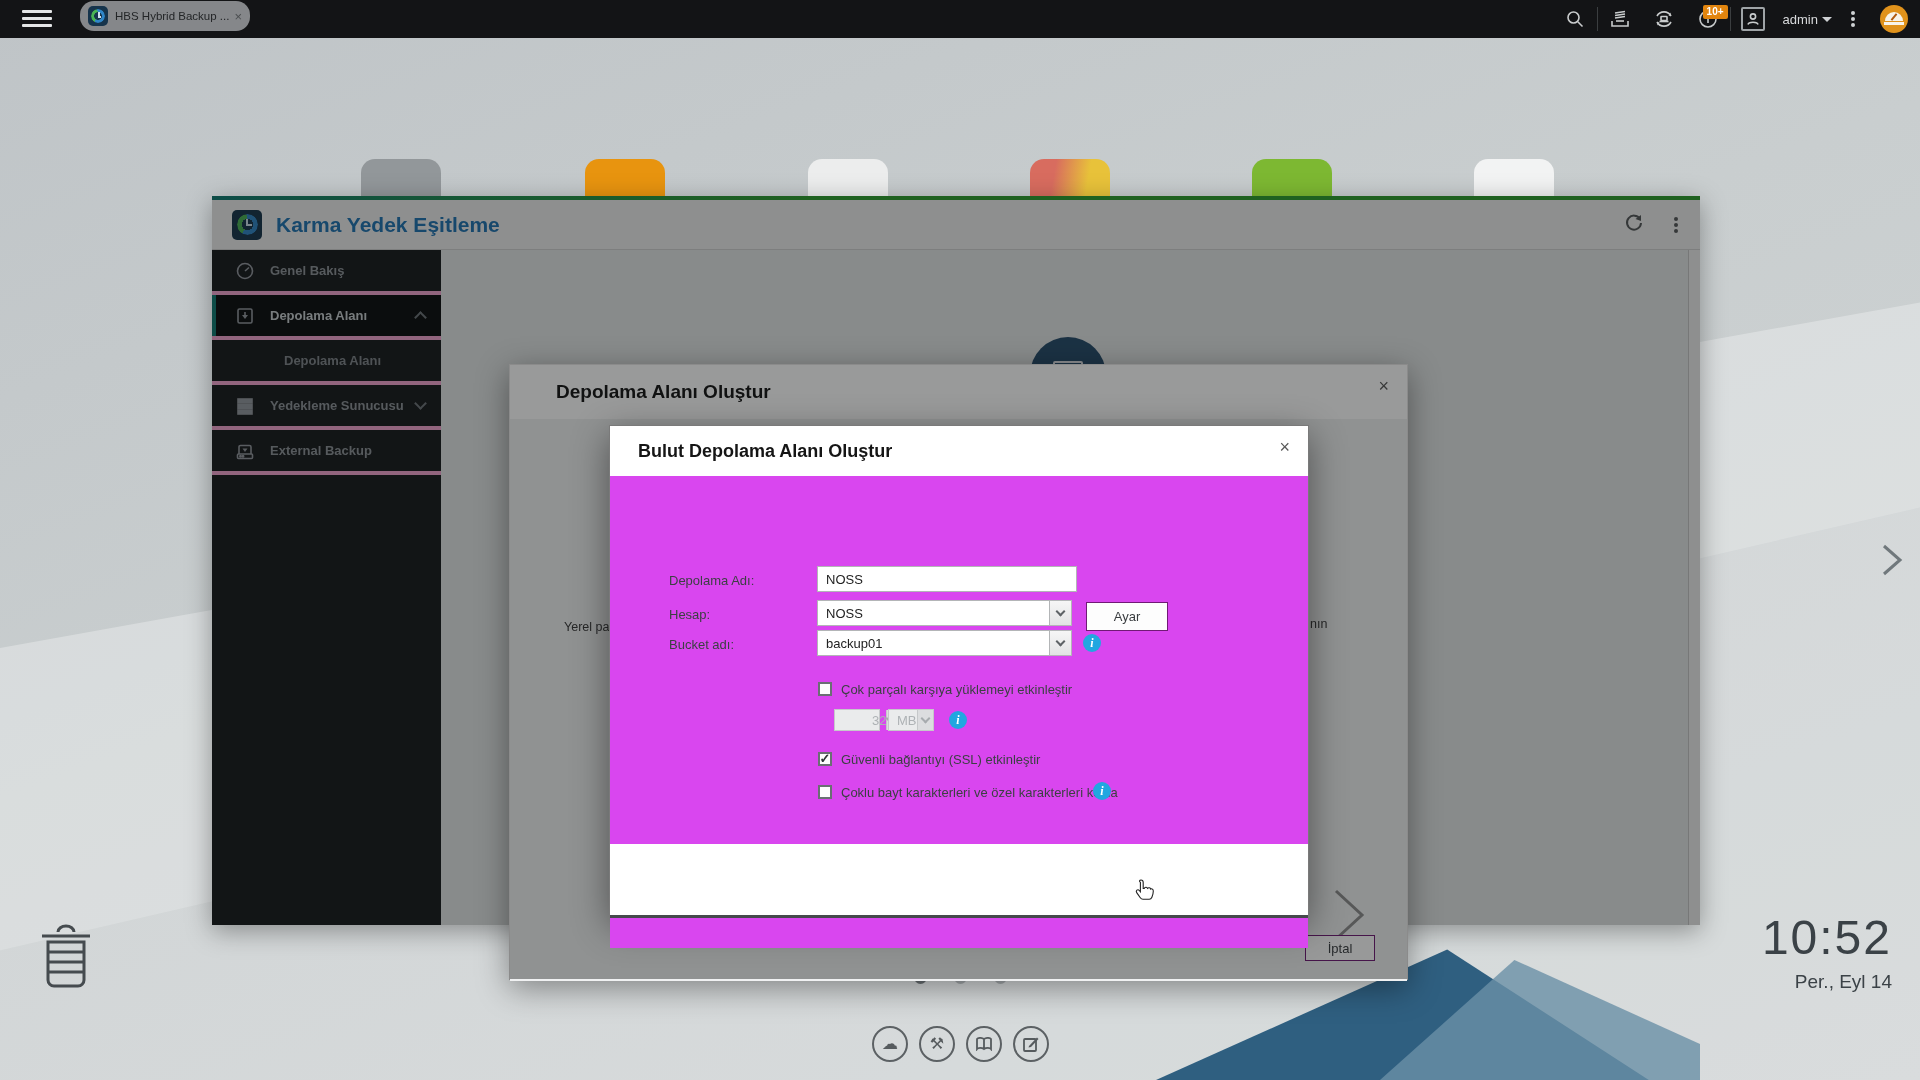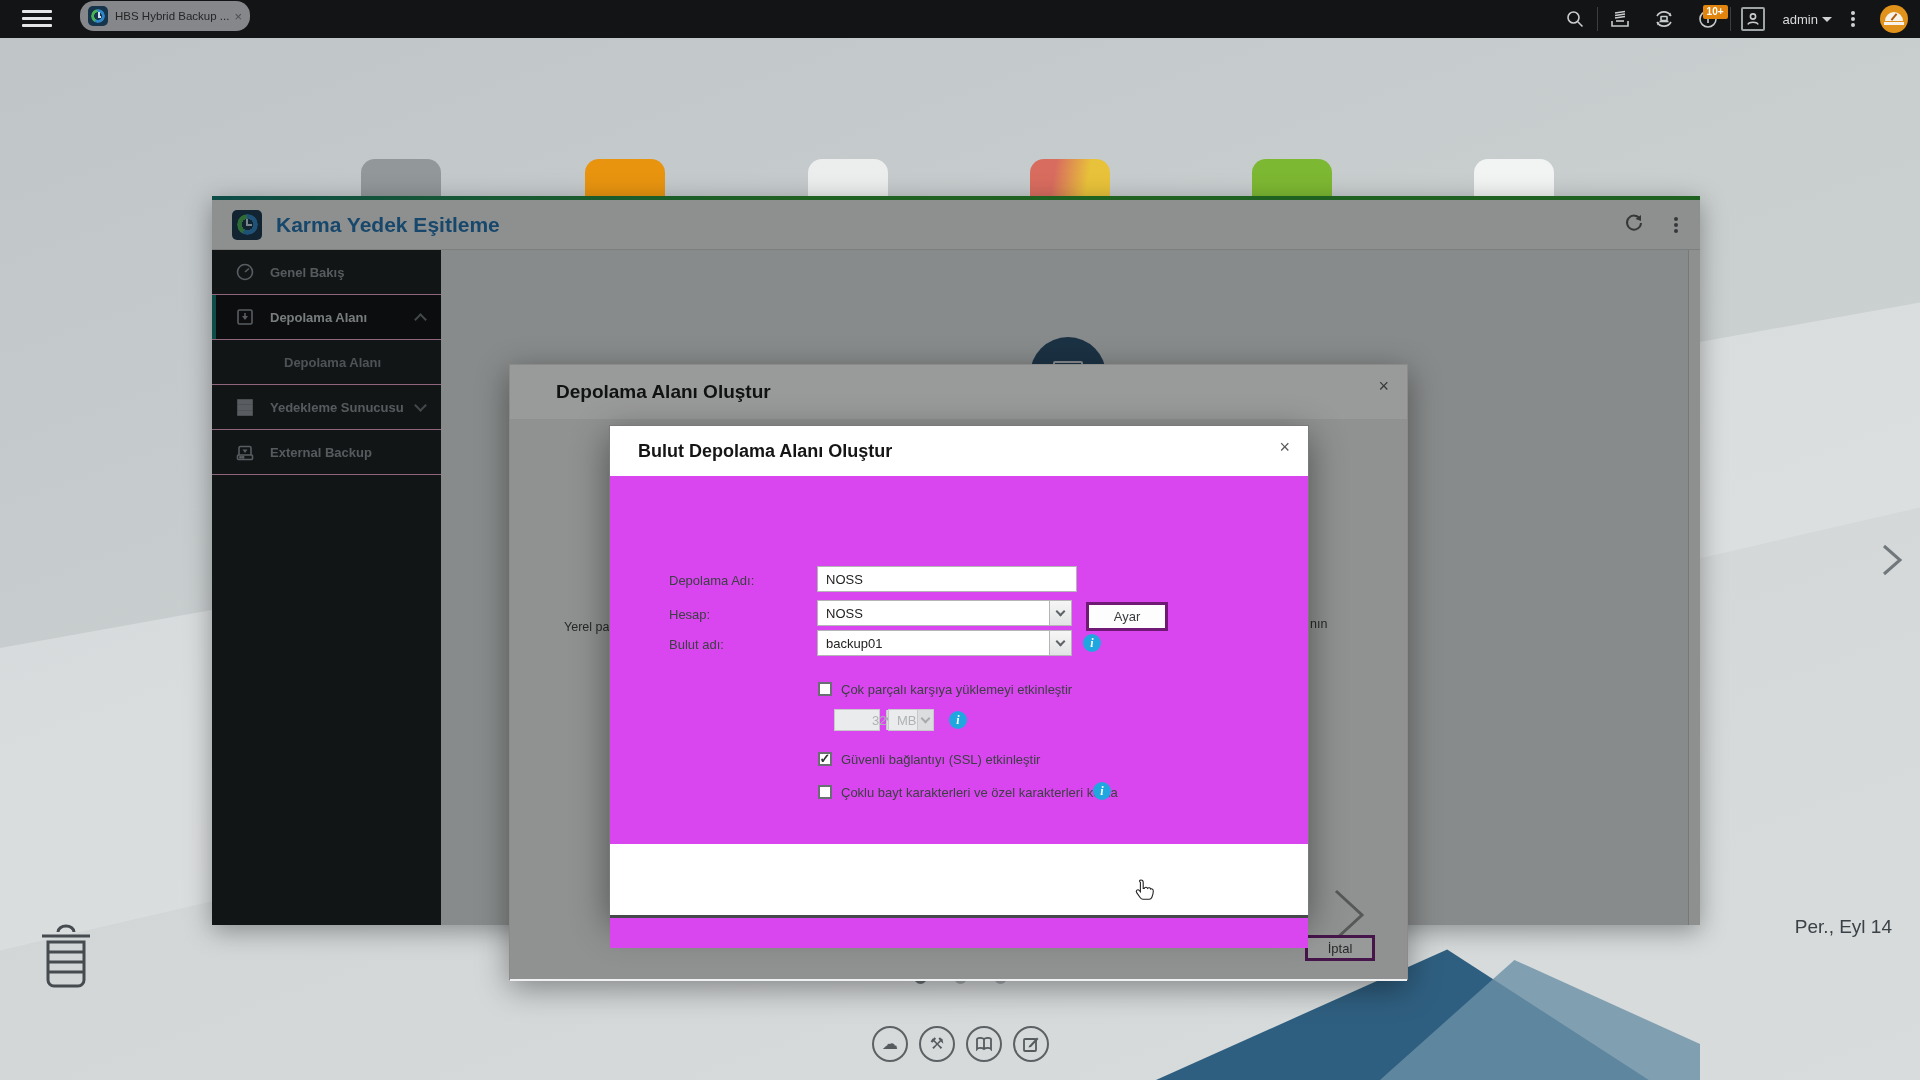--- a/index.html
+++ b/index.html
@@ -62,21 +62,21 @@
 
   
   .window { position:absolute; left:212px; top:196px; width:1488px; height:729px; z-index:10; background:#e8ebeb; box-shadow:0 6px 24px rgba(0,0,0,.35); }
   .win-accent { position:absolute; left:0; top:0; width:100%; height:4px; background:linear-gradient(90deg,#0d7b72 0%,#1d9150 18%,#2ea02e 40%); }
   .win-titlebar { position:absolute; left:0; top:4px; width:100%; height:50px; background:#f3f3f3; border-bottom:1px solid #d4d4d4; display:flex; align-items:center; }
   .win-titlebar .hbs-ico { width:30px; height:30px; margin-left:20px; }
   .win-title { font-size:21px; font-weight:bold; color:#1f74b4; margin-left:14px; }
   .win-actions { position:absolute; right:22px; top:0; height:50px; display:flex; align-items:center; gap:30px; }
 
   .sidebar { position:absolute; left:0; top:54px; width:229px; height:675px; background:#17191c; }
-  .sb-item { position:relative; height:45px; display:flex; align-items:center; border-bottom:1px solid #f9a8d4; cursor:pointer; }
+  .sb-item { position:relative; height:45px; display:flex; align-items:center; border-bottom:4px solid #f9a8d4; cursor:pointer; }
   .sb-item .ic { position:absolute; left:22px; width:22px; height:22px; display:flex; align-items:center; justify-content:center; }
   .sb-item .txt { margin-left:58px; font-size:13px; font-weight:bold; color:#8f959a; }
   .sb-item.sub .txt { margin-left:72px; font-weight:bold; color:#80868b; }
   .sb-item.active { background:#0a0c0d; }
   .sb-item.active::before { content:""; position:absolute; left:0; top:0; width:4px; height:100%; background:#0d7b72; }
   .sb-item.active .txt { color:#ccd1d4; }
   .chev { position:absolute; right:16px; width:9px; height:9px; border-left:2px solid #6f757a; border-bottom:2px solid #6f757a; }
   .chev.up { transform:rotate(135deg); margin-top:4px; }
   .chev.down { transform:rotate(-45deg); margin-bottom:4px; }
   svg.sbg { stroke:#9599a0; fill:none; stroke-width:1.6; }
@@ -110,21 +110,21 @@
   .f-label { position:absolute; left:59px; font-size:13px; color:#3c4043; }
   .t-input { position:absolute; left:207px; width:260px; height:26px; border:1px solid #b3b5b7; background:#fff; font-size:13px; color:#222; padding:0 8px; font-family:"Liberation Sans",sans-serif; }
   .sel { position:absolute; left:207px; width:255px; height:26px; border:1px solid #b3b5b7; background:#fff; display:flex; align-items:center; cursor:pointer; }
   .sel .v { font-size:13px; color:#222; margin-left:8px; flex:1; }
   .sel .cbx { width:22px; height:100%; border-left:1px solid #b3b5b7; background:linear-gradient(#f6f6f6,#e2e3e4); display:flex; align-items:center; justify-content:center; }
   .sel .car { width:7px; height:7px; border-left:2px solid #5e6366; border-bottom:2px solid #5e6366; transform:rotate(-45deg); margin-bottom:3px; }
   .sel.disabled { background:#eaebec; border-color:#c6c8ca; }
   .sel.disabled .v { color:#aeb2b5; }
   .sel.disabled .cbx { background:#dcdddf; border-color:#c6c8ca; }
   .sel.disabled .car { border-color:#a7abae; }
-  .btn { background:#fdfdfd; border:3px solid #701a75; font-size:13px; color:#3a3d40; display:flex; align-items:center; justify-content:center; cursor:pointer; font-family:"Liberation Sans",sans-serif; }
+  .btn { background:#fdfdfd; border:1px solid #701a75; font-size:13px; color:#3a3d40; display:flex; align-items:center; justify-content:center; cursor:pointer; font-family:"Liberation Sans",sans-serif; }
   .ayar-btn { position:absolute; left:476px; top:126px; width:82px; height:29px; }
   .cb { position:absolute; width:14px; height:14px; border:2px solid #6a6f73; background:#fdfdfd; display:flex; align-items:center; justify-content:center; cursor:pointer; }
   .cb .mk { font-size:13px; font-weight:bold; color:#2e3336; line-height:1; margin-top:-2px; }
   .cb-label { position:absolute; font-size:13px; color:#3c4043; }
   .info-ic { position:absolute; width:18px; height:18px; border-radius:50%; background:#21a7e0; color:#fff; font-size:12px; font-weight:bold; font-style:italic; display:flex; align-items:center; justify-content:center; font-family:"Liberation Serif",serif; }
 
   .cursor { position:absolute; left:1133px; top:878px; z-index:40; pointer-events:none; }
 </style>
 </head>
 <body>
@@ -215,20 +215,21 @@
       <div class="gauge">
           <div class="dial"></div>
           <div class="needle"></div>
           <div class="base"></div>
         </div>
     </div>
   </div>
 </div>
 
 <div class="clock">
+  <div class="time">10:52</div>
   <div class="date">Per., Eyl 14</div>
 </div>
 <div class="trash">
   <svg width="56" height="66" viewBox="0 0 56 66" fill="none" stroke="#454b4f" stroke-width="3">
     <path d="M20 8 a8 6 0 0 1 16 0"></path>
       <line x1="4" y1="12" x2="52" y2="12"></line>
     <path d="M10 18 h36 v38 a6 6 0 0 1 -6 6 h-24 a6 6 0 0 1 -6 -6 z"></path>
     <line x1="10" y1="28" x2="46" y2="28"></line>
       <line x1="10" y1="38" x2="46" y2="38"></line>
       <line x1="10" y1="48" x2="46" y2="48"></line>
@@ -375,21 +376,21 @@
 
     <span class="f-label" style="top:131px;">Hesap:</span>
     <div class="sel" style="top:124px;">
       <span class="v">NOSS</span>
       <span class="cbx">
           <span class="car"></span>
         </span>
     </div>
     <div class="btn ayar-btn">Ayar</div>
 
-    <span class="f-label" style="top:161px;">Bulut adı:</span>
+    <span class="f-label" style="top:161px;">Bucket adı:</span>
     <div class="sel" style="top:154px;">
       <span class="v">backup01</span>
       <span class="cbx">
           <span class="car"></span>
         </span>
     </div>
     <span class="info-ic" style="left:473px; top:158px;">i</span>
 
     <span class="cb" style="left:208px; top:206px;">
         <span class="mk"></span>

